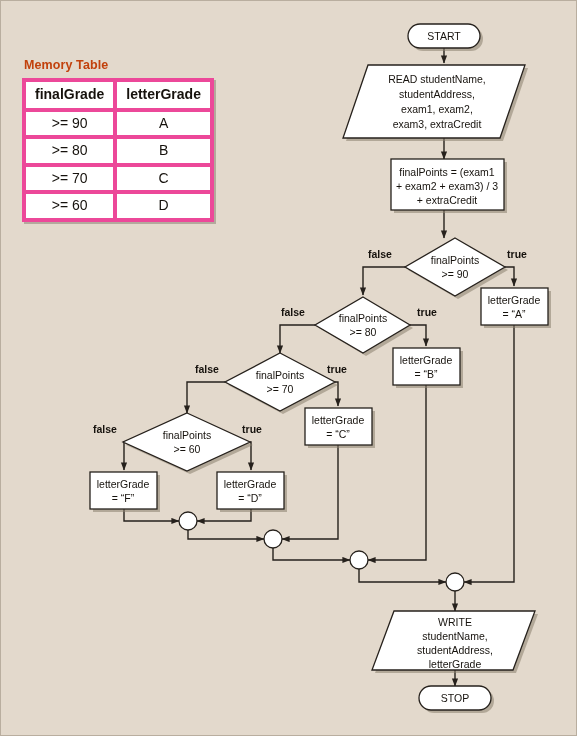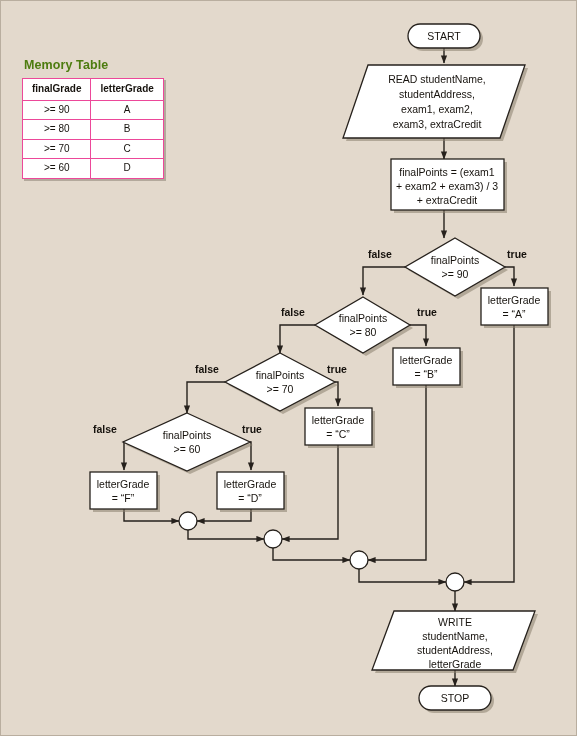--- a/index.html
+++ b/index.html
@@ -12,31 +12,31 @@
   }
   #page-frame{
     position:absolute;inset:0;
     border:1px solid #b9ae9f;
     box-sizing:border-box;
     pointer-events:none;
   }
   
   .memtable-wrap{position:absolute;left:22px;top:58px;}
   .memtable-title{
-    font-size:12.5px;font-weight:bold;color:#4d7c0f;
+    font-size:12.5px;font-weight:bold;color:#c2410c;
     margin:0 0 6px 2px;letter-spacing:.1px;
   }
   table.memtable{
     border-collapse:collapse;
     background:#ffffff;
     box-shadow:2px 2px 0 rgba(90,80,66,.35);
   }
   table.memtable th,table.memtable td{
-    border:1px solid #ec4899;
-    font-size:10px;color:#16120d;
+    border:4px solid #ec4899;
+    font-size:14px;color:#16120d;
     text-align:center;
     padding:3px 9px;
     font-weight:normal;
     line-height:1.25;
     white-space:nowrap;
   }
   table.memtable th{font-weight:bold;padding:4px 9px;}
   
   #flow{position:absolute;left:0;top:0;width:577px;height:736px;}
   .shape{fill:#ffffff;stroke:#26211c;stroke-width:1.3;}

